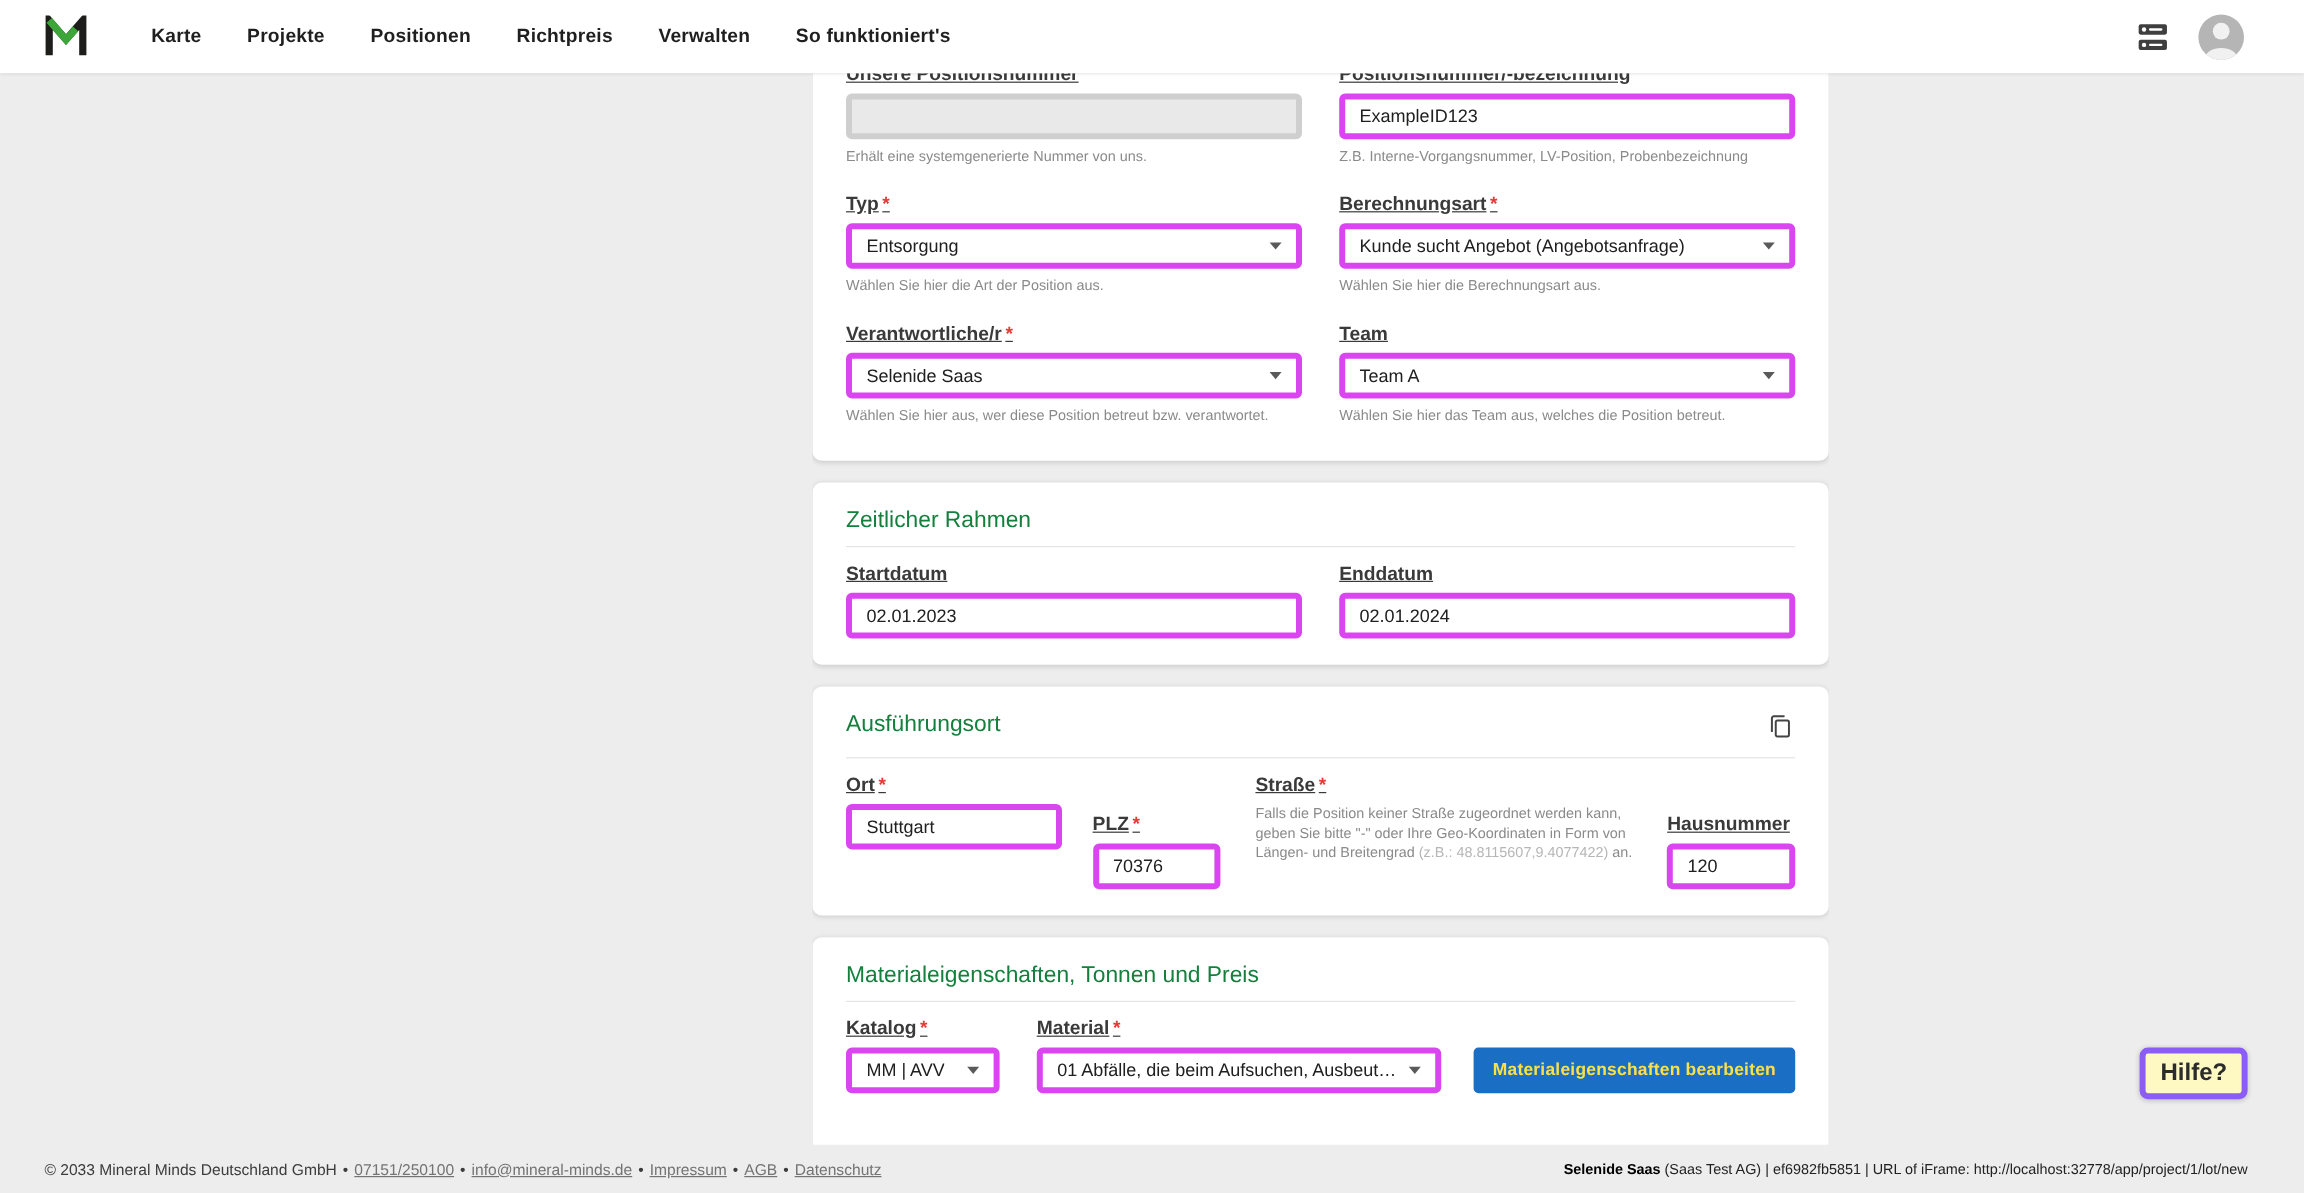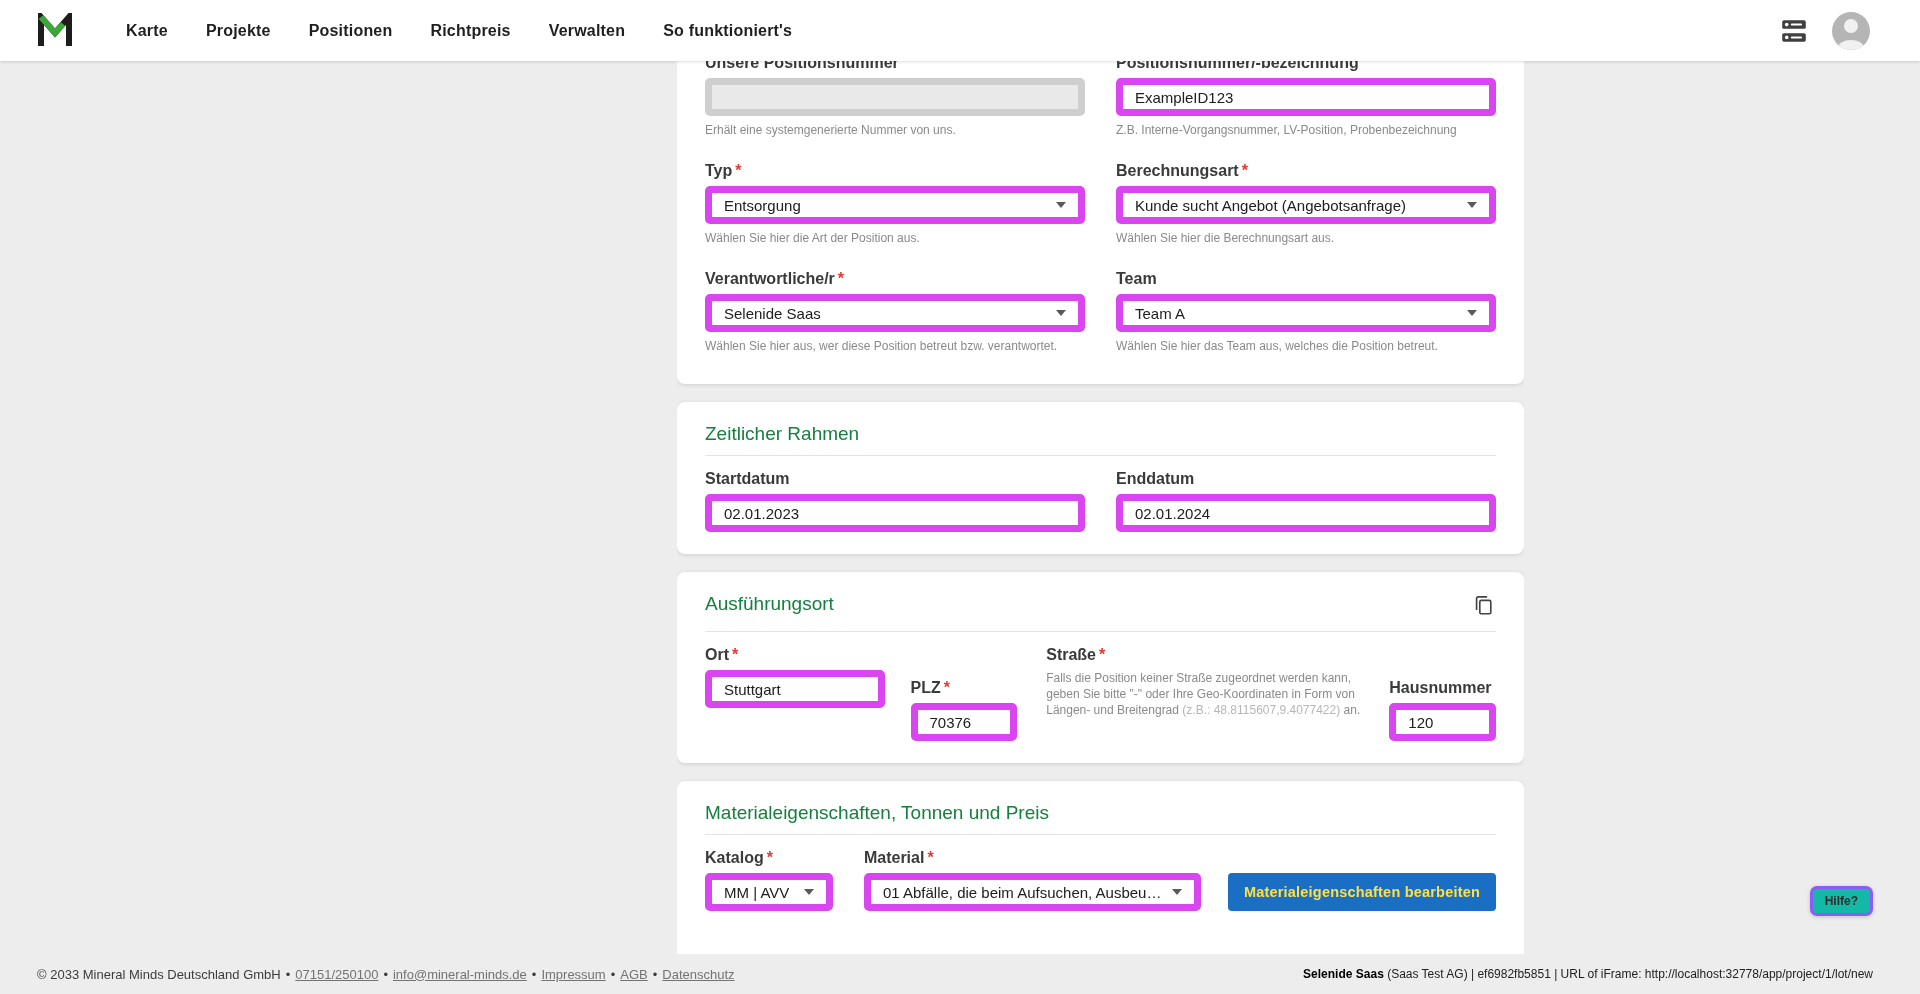--- a/index.html
+++ b/index.html
@@ -52,25 +52,25 @@
   .divider { height:1px; background:#e4e4e4; margin-bottom:14px; border:none; }
 
   .form-row { display:flex; }
   .form-row + .form-row { margin-top:24px; }
   .field { display:block; }
   .w380 { width:380px; } .w180 { width:180px; } .w107 { width:107px;margin-top:33px; }
   .w327 { width:327px; } .w152 { width:152px; } .w337 { width:337px; }
   .mr31 { margin-right:31px; } .mr26 { margin-right:26px; } .mr29 { margin-right:29px; }
   .mr17 { margin-right:17px; } .mr27 { margin-right:27px; }
 
-  .field-label { display:block; font-size:16px; line-height:18px; font-weight:700; color:#3a3a3a; margin-bottom:6px; white-space:nowrap; }
+  .field-label { display:block; font-size:16px; line-height:18px; font-weight:700; color:#3a3a3a; margin-bottom:6px; white-space:nowrap;text-decoration:underline; }
   .req { color:#e53935; margin-left:3px; }
 
   .input, .select {
-    width:100%; height:38px; border:7px solid #d946ef; border-radius:5px;
+    width:100%; height:38px; border:5px solid #d946ef; border-radius:5px;
     background:#fff; font-size:15px; color:#202020; padding:0 12px;
     font-family:inherit; outline:none;
   }
   .input:disabled { background:#e9e9e9; border-color:#cfcfcf; }
   .select { display:flex; align-items:center; justify-content:space-between; cursor:pointer; }
   .sel-text { overflow:hidden; white-space:nowrap; text-overflow:ellipsis; }
   .caret { width:0; height:0; border-left:5px solid transparent; border-right:5px solid transparent;
     border-top:6px solid #5a5a5a; margin-left:8px; flex:none; }
 
   .helper { font-size:12px; line-height:16px; color:#8a8a8a; margin-top:6px; white-space:nowrap; }
@@ -92,22 +92,22 @@
     height:38px; padding:0 16px; background:#1a6fc4; color:#fde047;
     border:none; border-radius:4px; font-size:14.5px; font-weight:700;
     font-family:inherit; cursor:pointer; white-space:nowrap; letter-spacing:.2px;
   }
 
   .copy-btn { background:none; border:none; cursor:pointer; padding:2px; }
 
   
   .help-bubble {
     position:fixed; right:47px; bottom:78px; z-index:25;
-    background:#14b8a6; border:3px solid #8b5cf6; border-radius:7px 7px 7px 7px;
-    padding:5px 12px; font-size:12px; font-weight:700; color:#2c2c2c;
+    background:#fef9c3; border:5px solid #8b5cf6; border-radius:7px 7px 7px 7px;
+    padding:5px 12px; font-size:20px; font-weight:700; color:#2c2c2c;
     box-shadow:0 1px 4px rgba(0,0,0,.18); cursor:pointer;
   }
 
   
   .footer {
     position:fixed; bottom:0; left:0; right:0; height:40px; z-index:15;
     background:#ededed;
     display:flex; align-items:center; justify-content:space-between;
     padding:0 47px 0 37px;
   }

